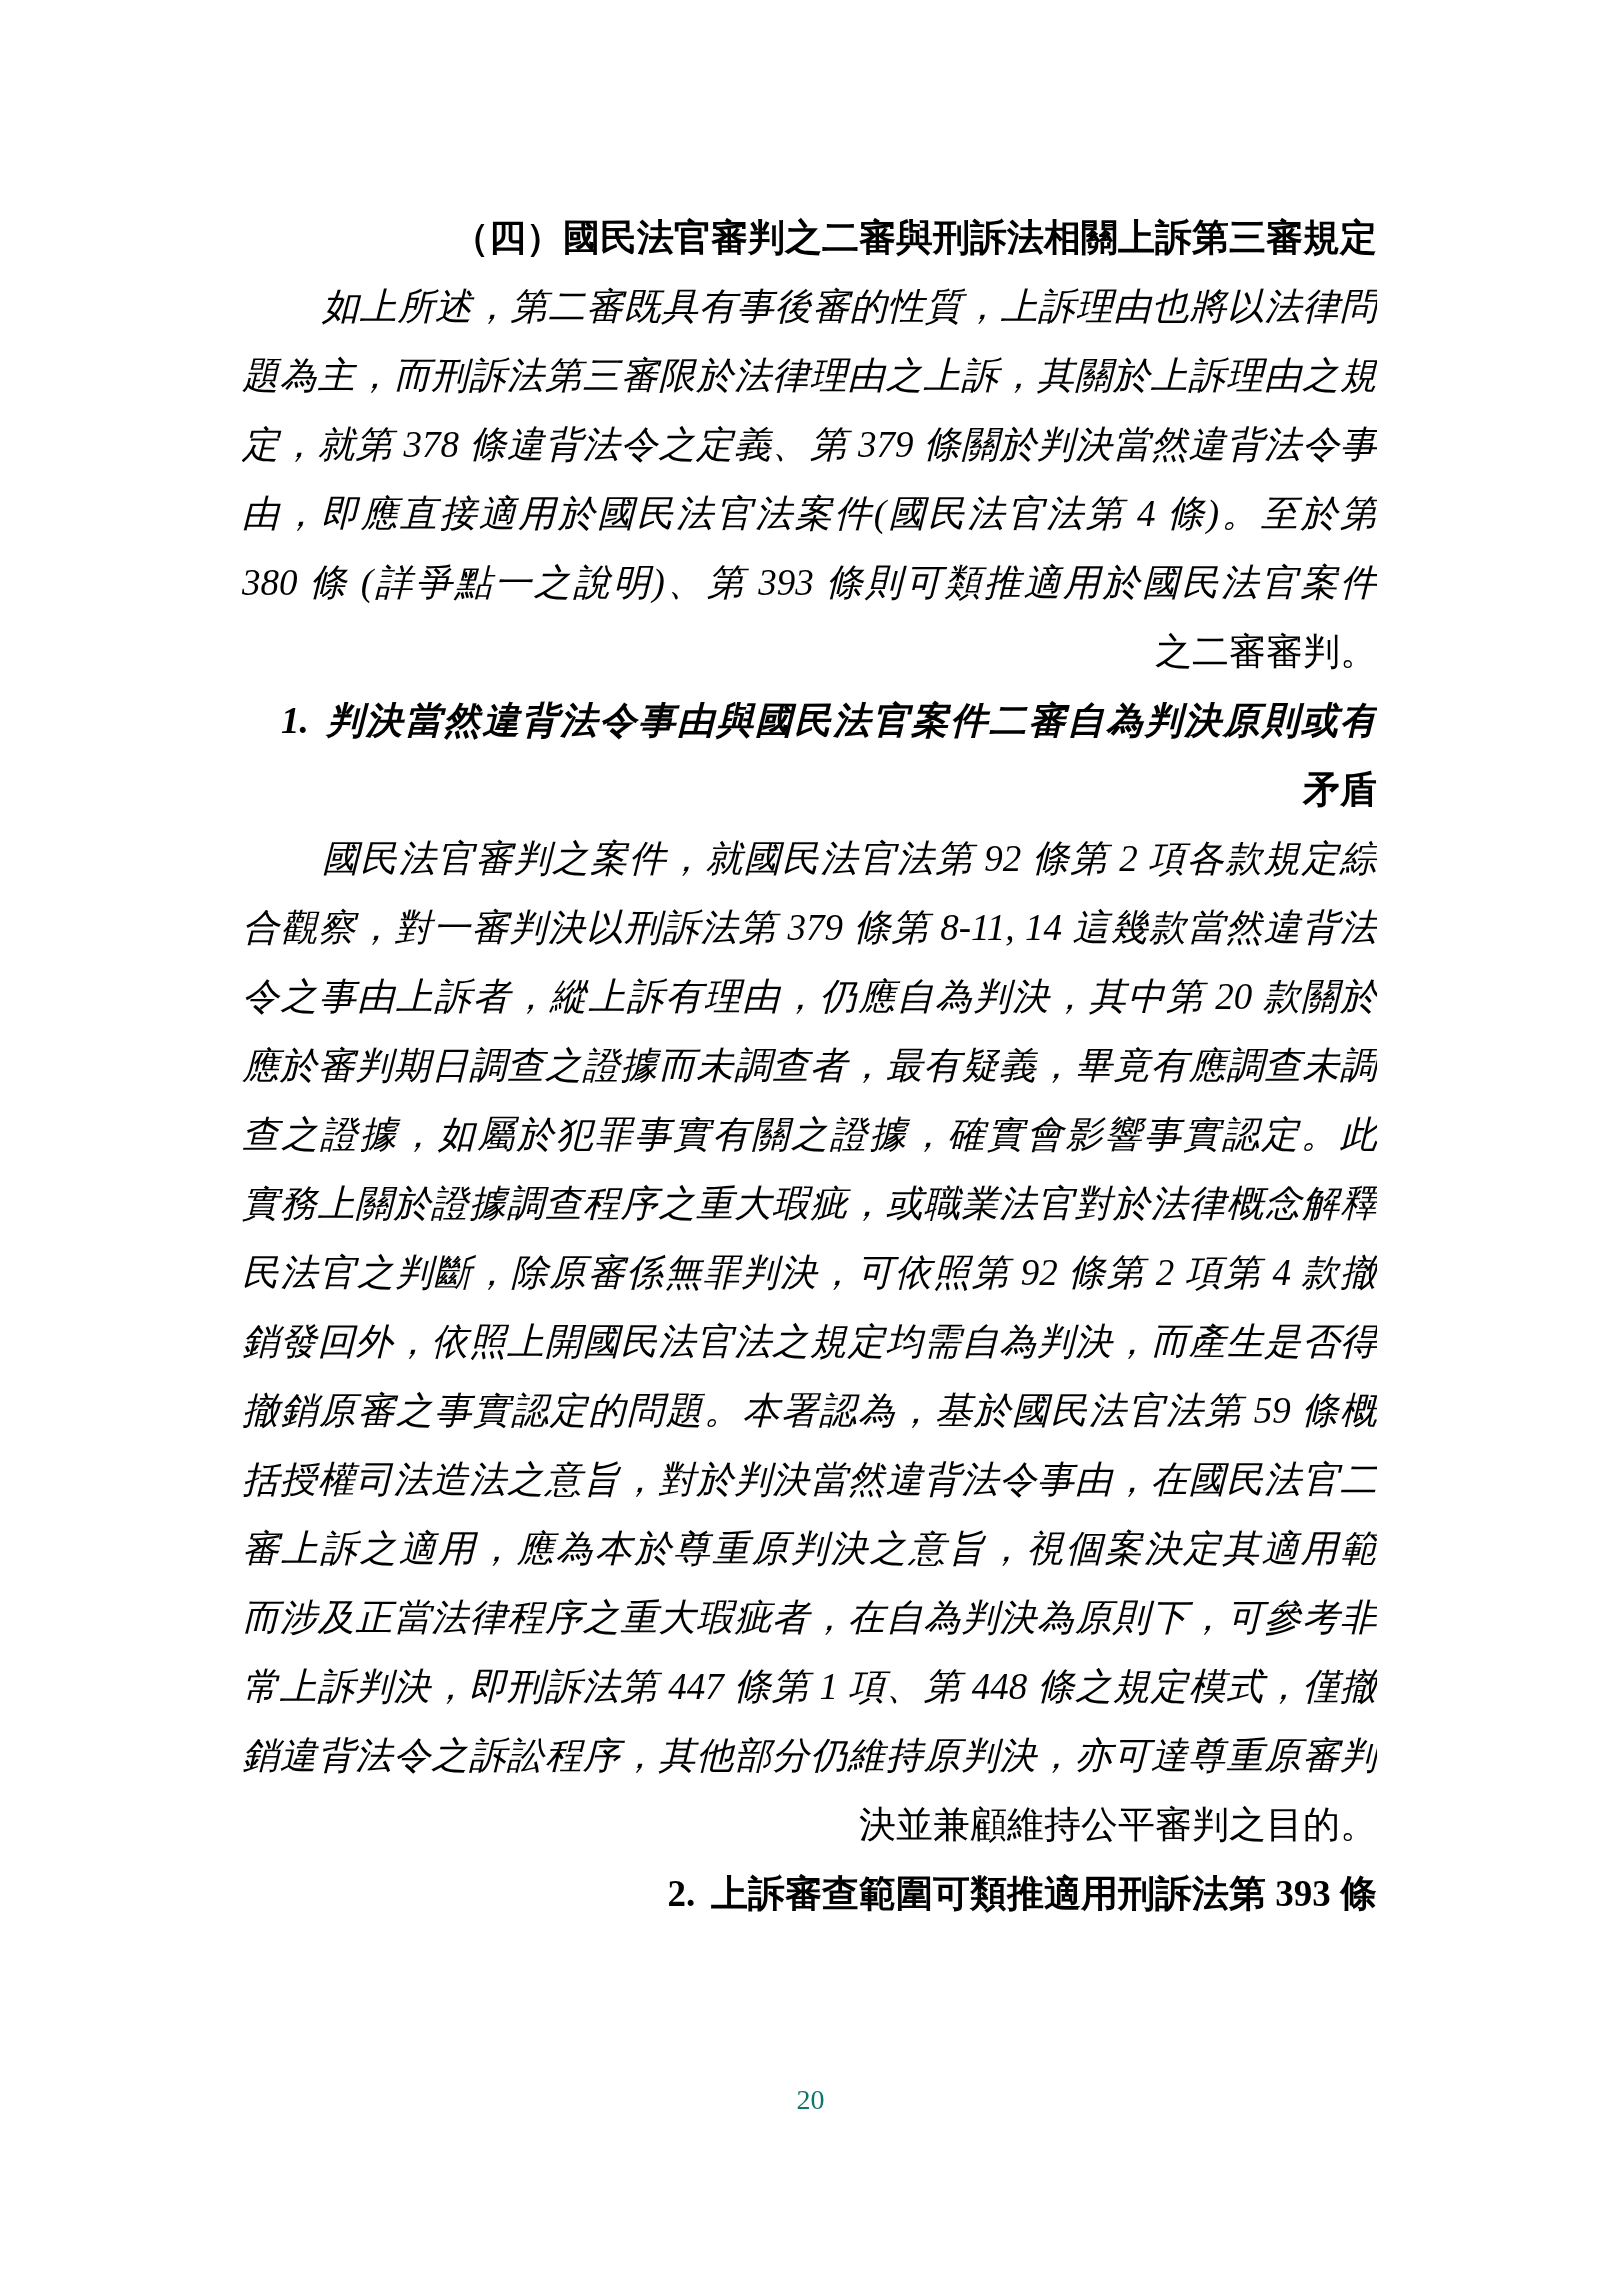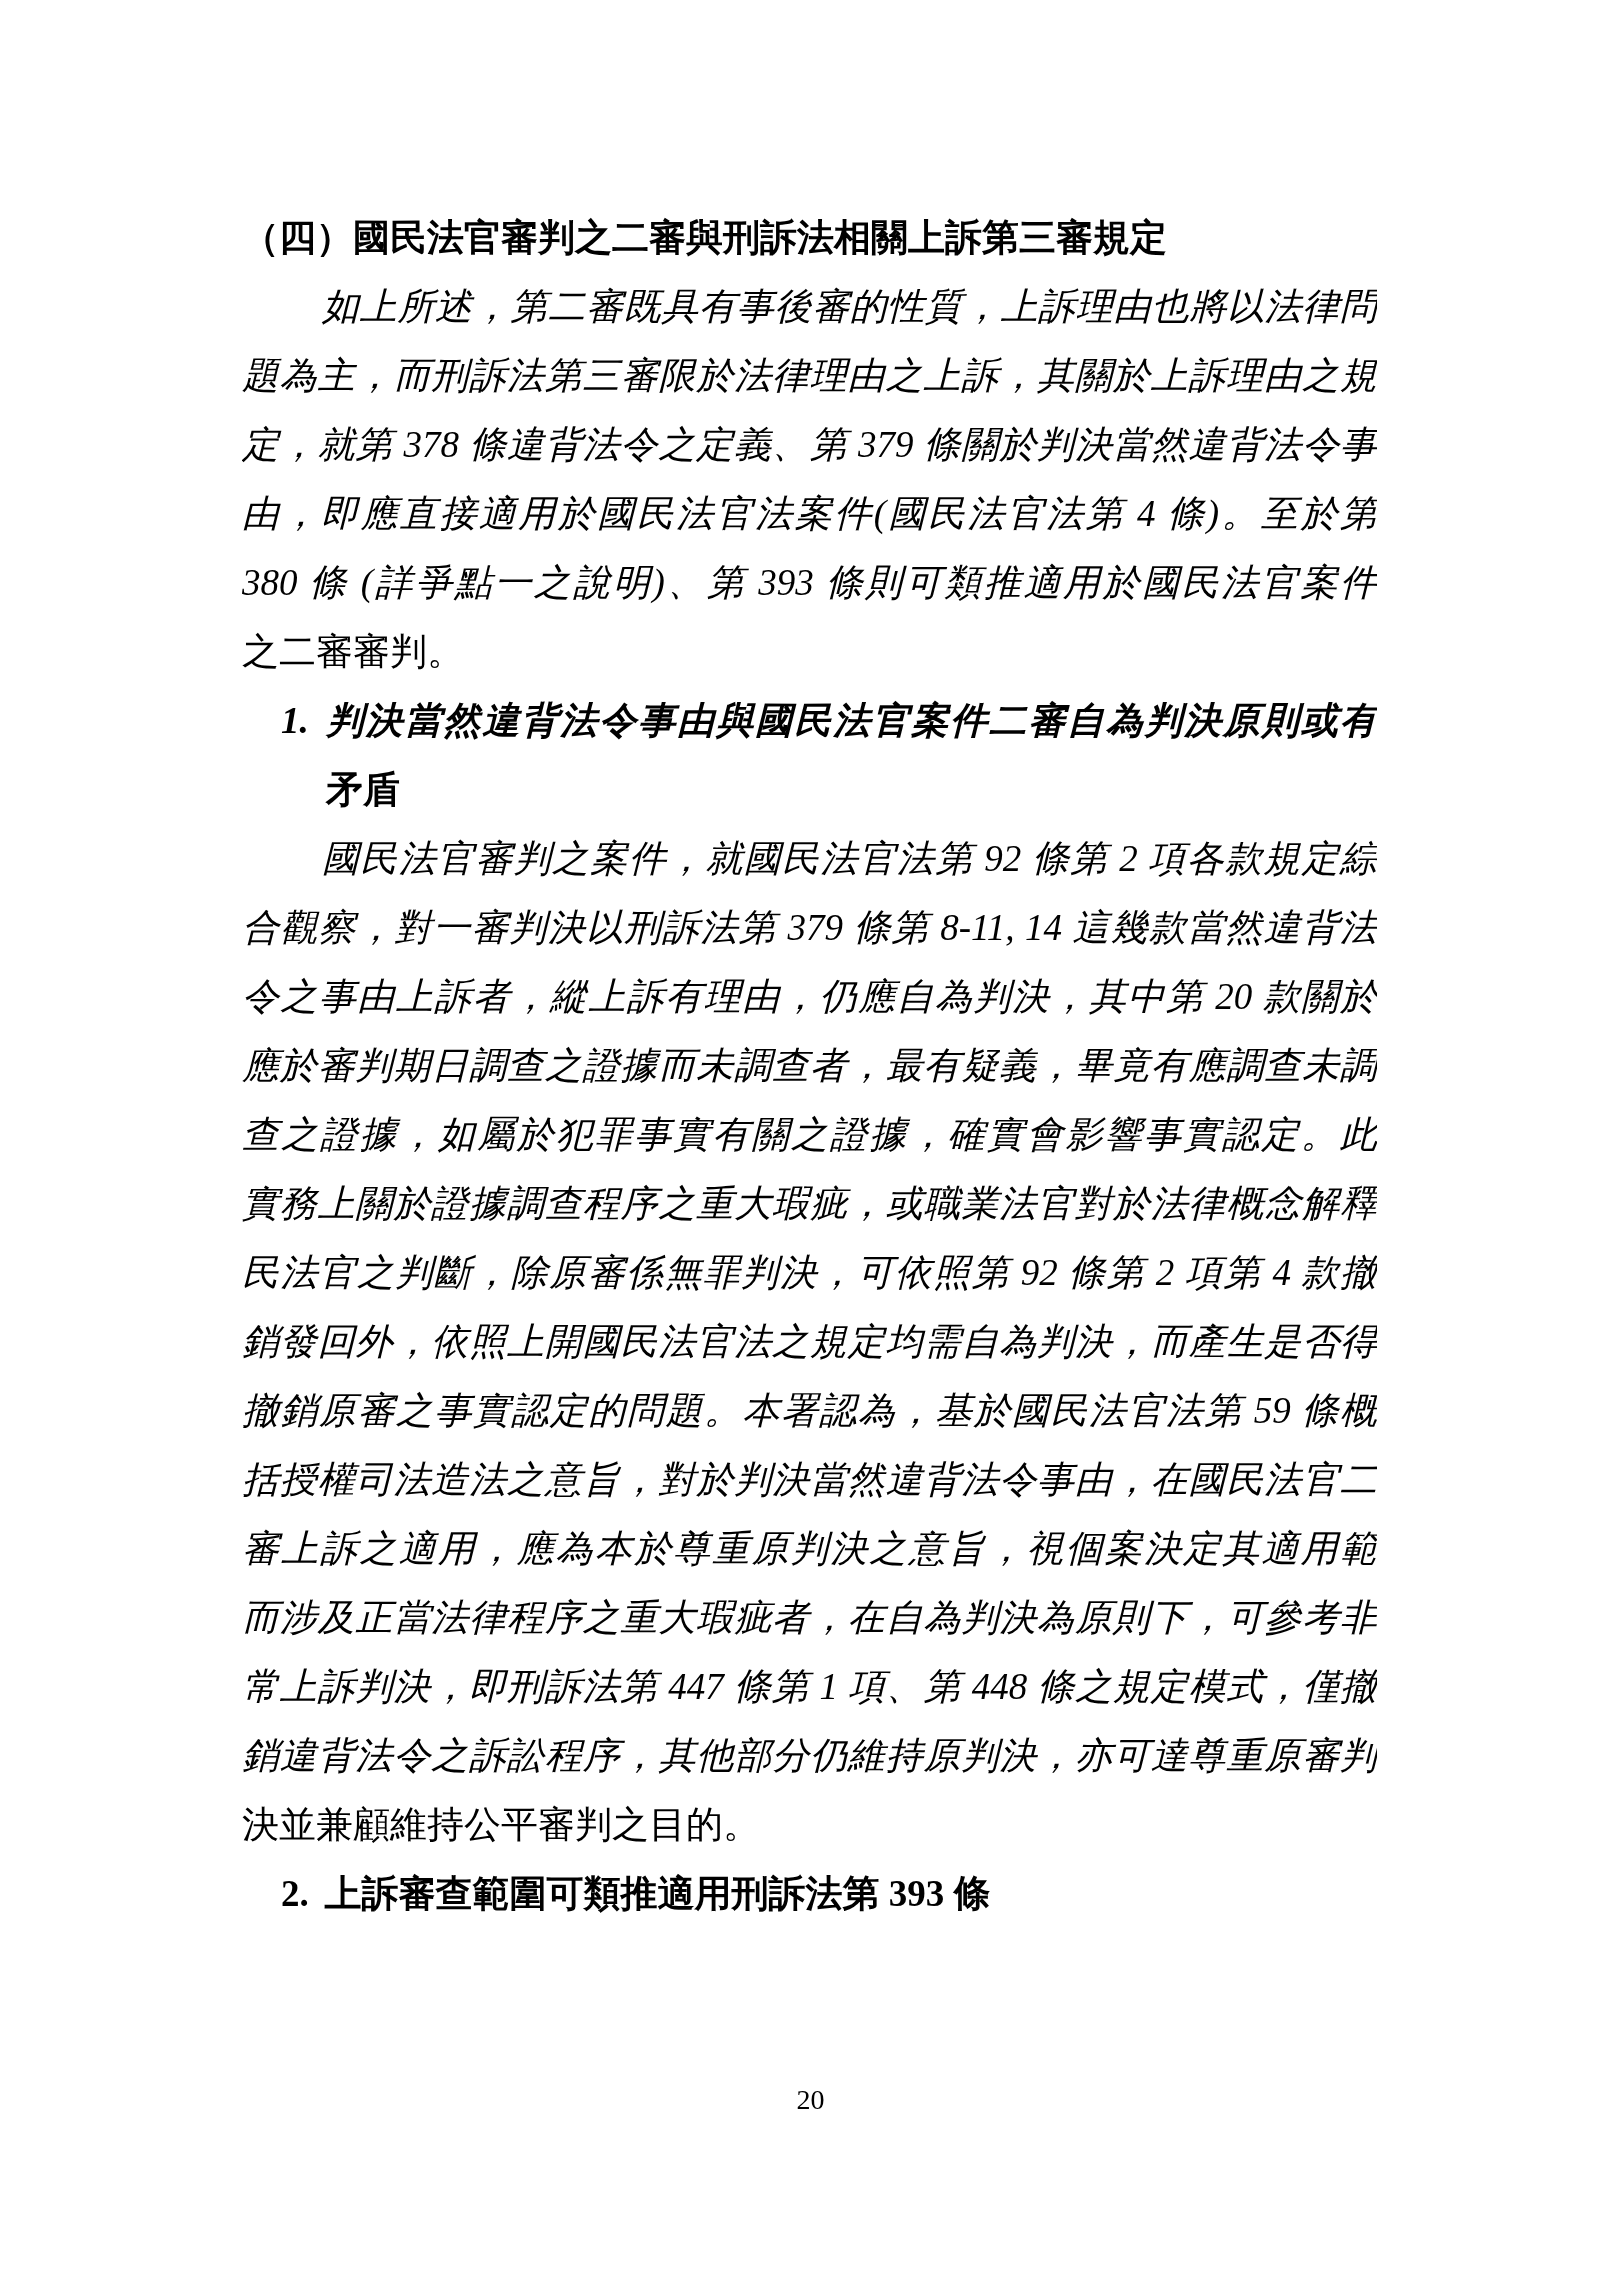--- a/index.html
+++ b/index.html
@@ -20,21 +20,21 @@
     position: absolute;
     left: 242px;
     top: 203px;
     width: 1135px;
   }
   .line {
     height: 69px;
     line-height: 69px;
     font-size: 37px;
     overflow: hidden;
-    text-align: left;
+    text-align: right;
     white-space: normal;
   }
   .line.fill {
     text-align: justify;
     text-align-last: justify;
     font-style: italic;
   }
   .line.bold {
     font-weight: bold;
   }
@@ -50,21 +50,21 @@
     margin-right: 15.7px;
   }
   .pageno {
     position: absolute;
     left: 0;
     top: 2080px;
     width: 1621px;
     text-align: center;
     font-size: 28px;
     line-height: 39px;
-    color: #000000;
+    color: #0f766e;
   }
 </style>
 </head>
 <body>
 
 <div class="page">
   <main class="doc">
       <div class="line bold"><span class="run">（四）國民法官審判之二審與刑訴法相關上訴第三審規定</span></div>
       <div class="line fill ind-para"><span class="run">如上所述，第二審既具有事後審的性質，上訴理由也將以法律問</span></div>
       <div class="line fill"><span class="run">題為主，</span><span class="run u">而刑訴法第三審限於法律理由之上訴，其關於上訴理由之規</span></div>

